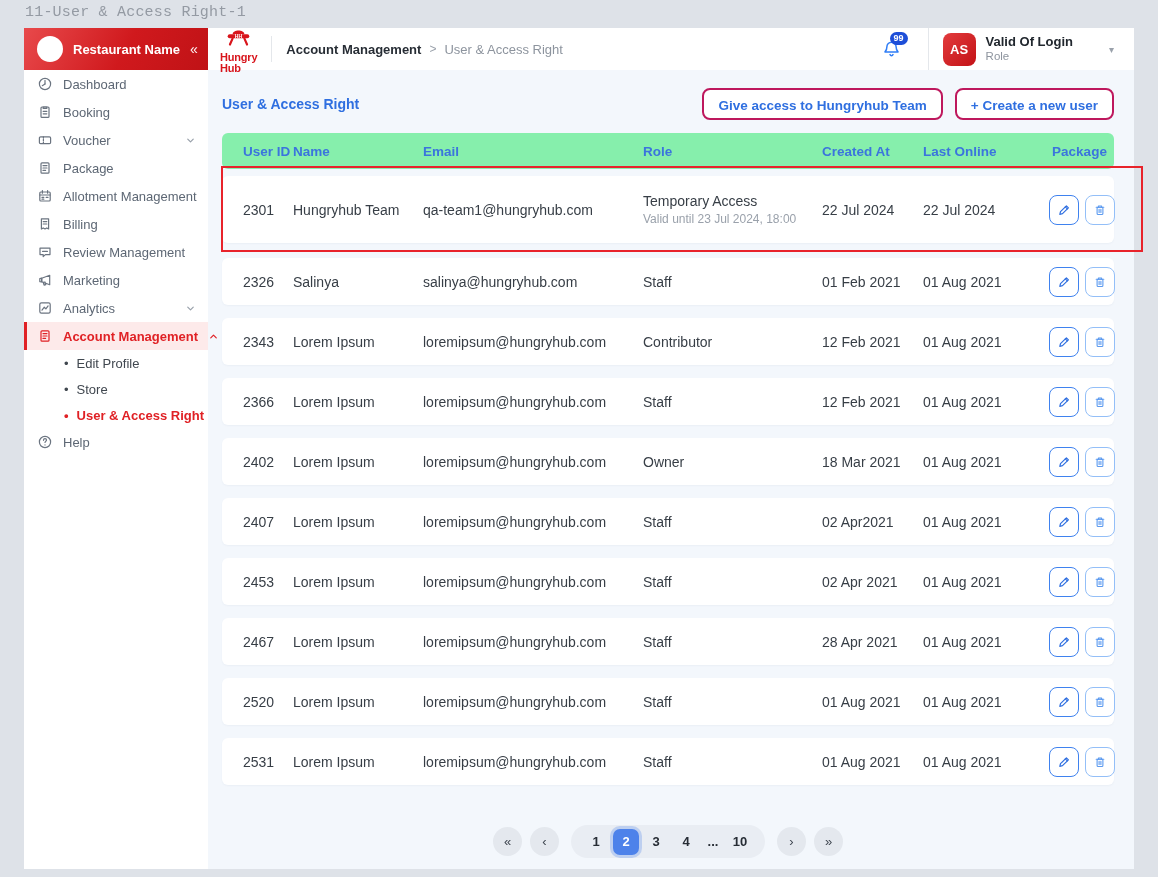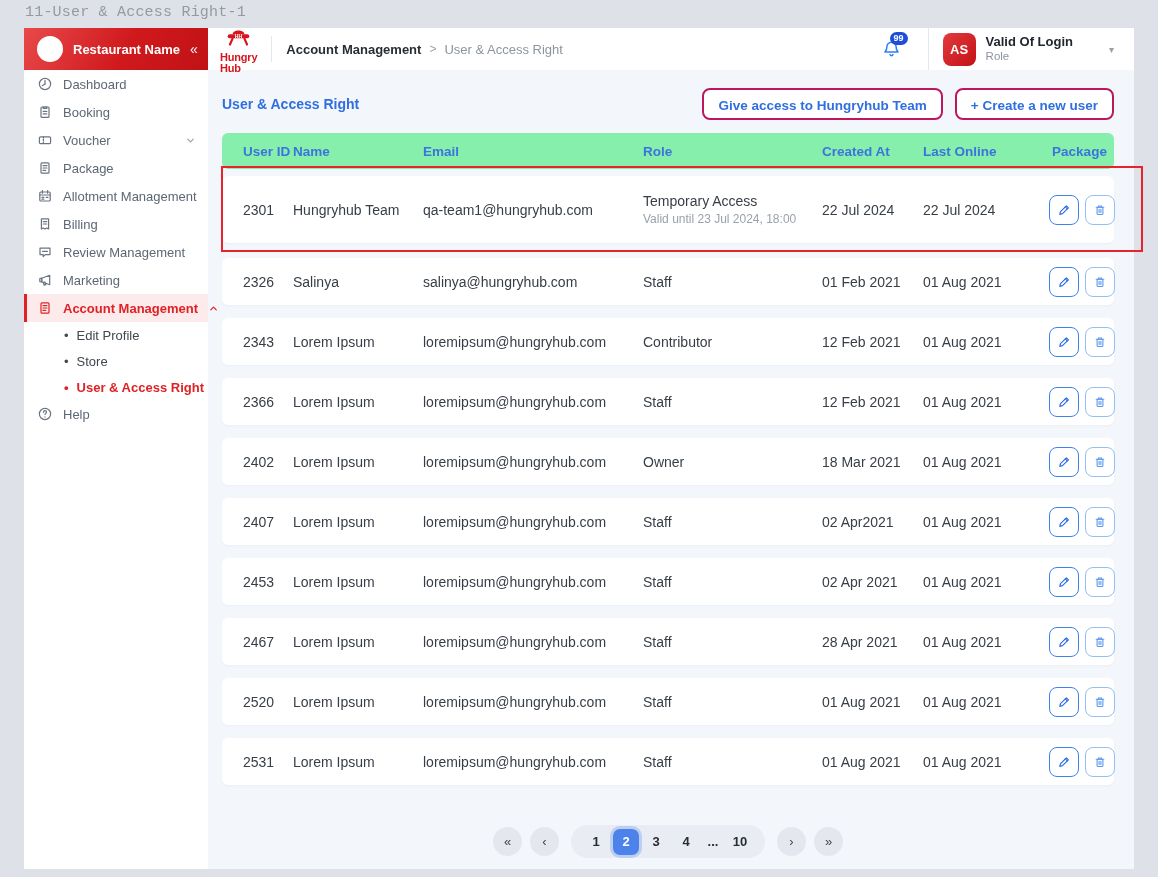--- a/index.html
+++ b/index.html
@@ -238,20 +238,34 @@
         <div class="menu-item">
     <span class="mi-icon">
             <svg width="16" height="16" viewBox="0 0 16 16" fill="none" stroke="currentColor" stroke-width="1.2" stroke-linecap="round" stroke-linejoin="round">
               <path d="M2.8 6.6v3l1.9.4V6.2z"></path>
               <path d="M4.7 6.2l8-2.9v9.4l-8-2.9z"></path>
               <path d="M6.2 10.2l.9 2.9 1.7-.5-.9-2.7"></path>
             </svg>
           </span>
     <span class="mi-label">Marketing</span>
   </div>
+        <div class="menu-item">
+    <span class="mi-icon">
+            <svg width="16" height="16" viewBox="0 0 16 16" fill="none" stroke="currentColor" stroke-width="1.2" stroke-linecap="round" stroke-linejoin="round">
+              <rect x="2.8" y="2.8" width="10.4" height="10.4" rx="1.6"></rect>
+              <path d="M5 10.2l2.3-3 1.6 1.7 2.2-3"></path>
+            </svg>
+          </span>
+    <span class="mi-label">Analytics</span>
+  <span class="mi-chev">
+            <svg width="11" height="11" viewBox="0 0 12 12" fill="none" stroke="currentColor" stroke-width="1.3" stroke-linecap="round" stroke-linejoin="round">
+              <path d="M3 4.5l3 3 3-3"></path>
+            </svg>
+          </span>
+        </div>
         <div class="menu-item active">
     <span class="mi-icon">
             <svg width="16" height="16" viewBox="0 0 16 16" fill="none" stroke="currentColor" stroke-width="1.2" stroke-linecap="round" stroke-linejoin="round">
               <rect x="4" y="2.8" width="8" height="10.4" rx="1"></rect>
               <path d="M6 5.6h4M6 8h4M6 10.4h2.6"></path>
             </svg>
           </span>
     <span class="mi-label">Account Management</span>
   <span class="mi-chev">
             <svg width="11" height="11" viewBox="0 0 12 12" fill="none" stroke="currentColor" stroke-width="1.3" stroke-linecap="round" stroke-linejoin="round">

